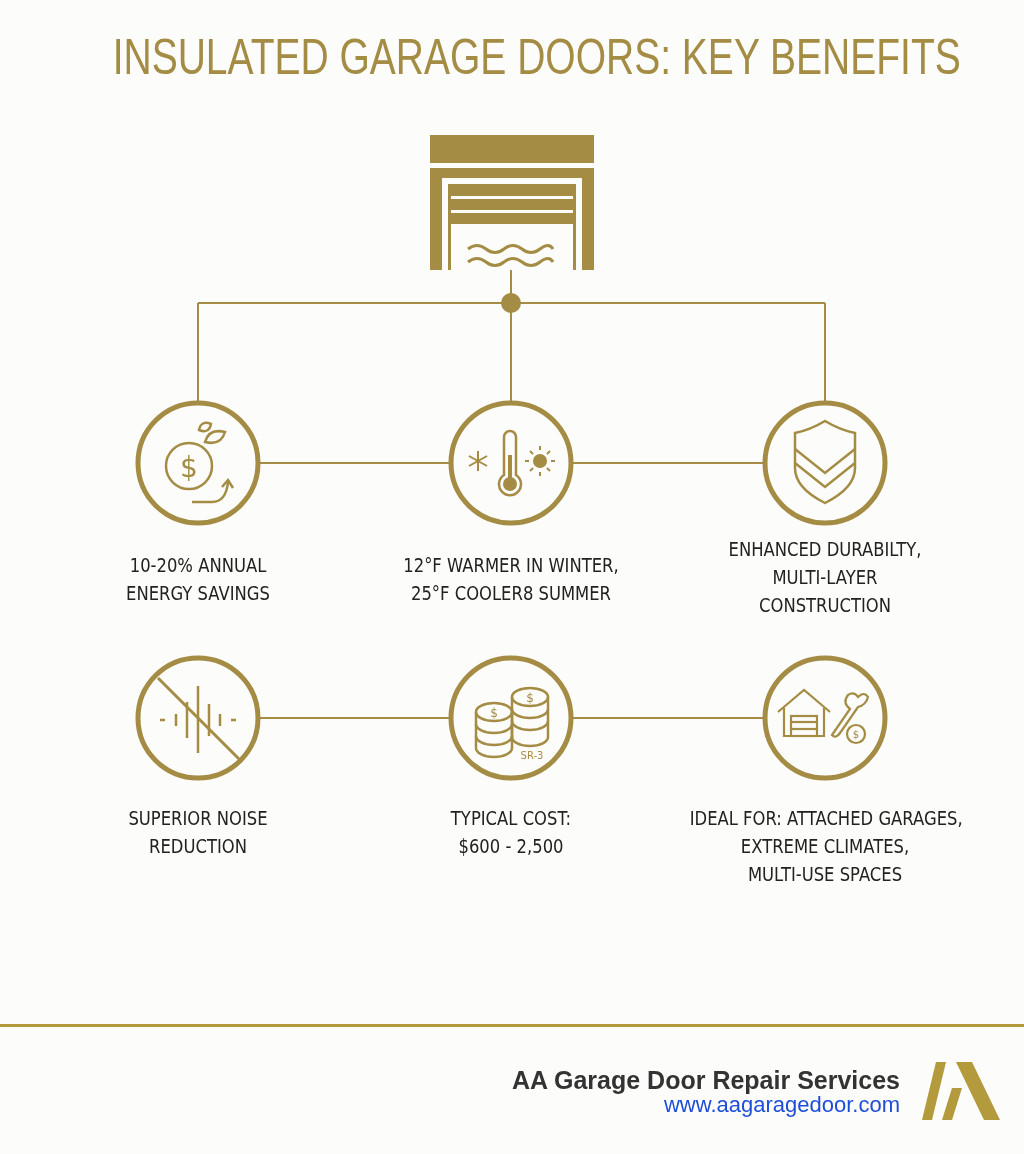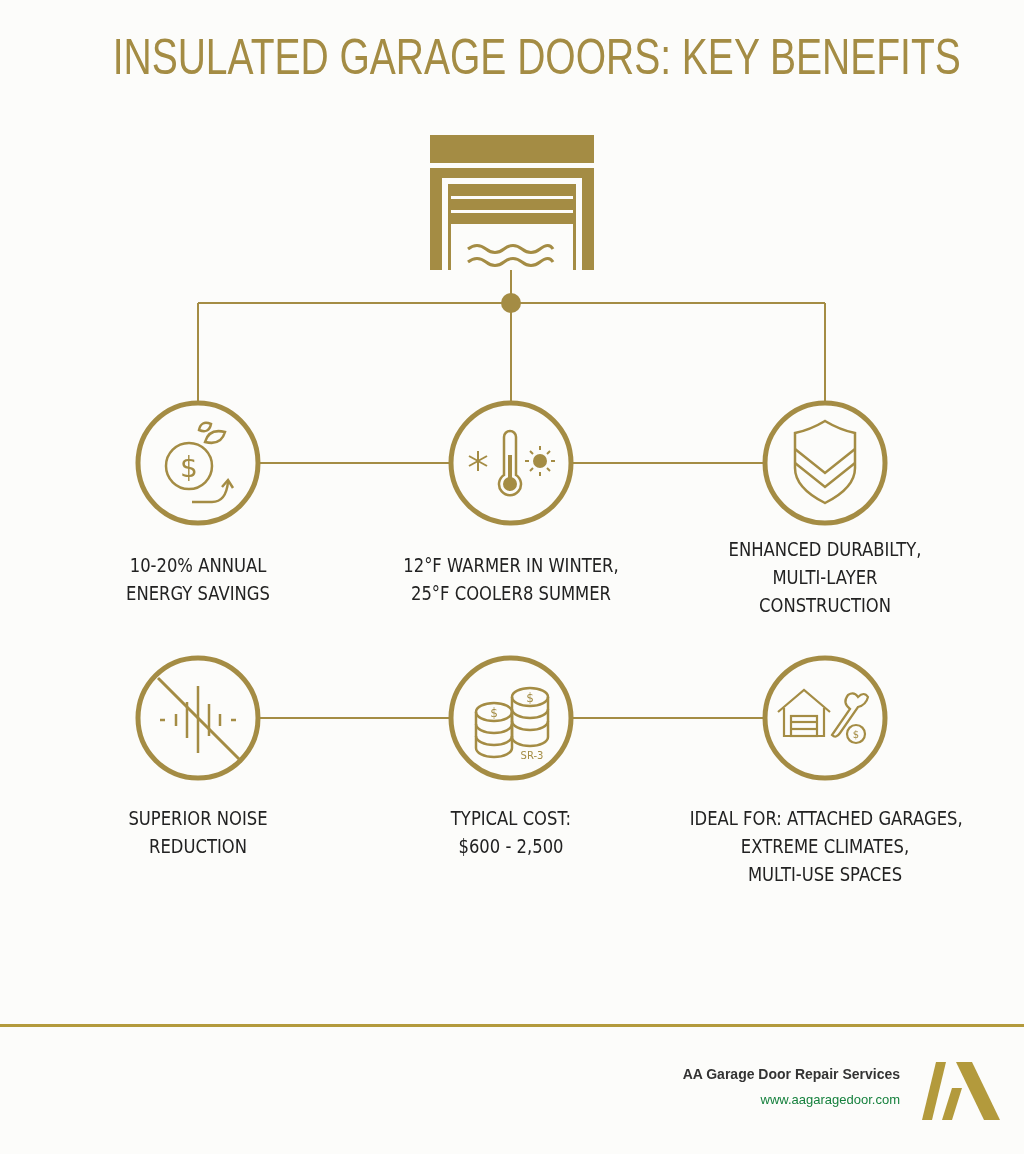--- a/index.html
+++ b/index.html
@@ -2,22 +2,22 @@
 <html><head>
 <meta charset="utf-8">
 <style>
   html, body { margin:0; padding:0; }
   body { width:1024px; height:1154px; background:#fcfcfa; position:relative; overflow:hidden; font-family:"Liberation Sans", sans-serif; }
   .title { position:absolute; left:0; top:28px; width:1024px; text-align:center; color:#a48c44; font-family:"Liberation Sans Narrow","Liberation Sans", sans-serif; font-size:50px; letter-spacing:0px; transform:scaleX(0.78); transform-origin:center; white-space:nowrap; }
   .diagram { position:absolute; left:0; top:0; }
   .label { position:absolute; width:300px; text-align:center; color:#222; font-family:"DejaVu Sans", sans-serif; font-size:20px; line-height:28px; transform:scaleX(0.82); white-space:nowrap; }
   .label span { display:block; }
   .footer-rule { position:absolute; left:0; top:1024px; width:1024px; height:3px; background:#b39a3c; }
-  .brand-name { position:absolute; right:124px; top:1066px; font-size:14px; font-weight:bold; color:#333; white-space:nowrap; }
-  .brand-url { position:absolute; right:124px; top:1092px; font-size:13px; color:#15803d; white-space:nowrap; }
+  .brand-name { position:absolute; right:124px; top:1066px; font-size:25px; font-weight:bold; color:#333; white-space:nowrap; }
+  .brand-url { position:absolute; right:124px; top:1092px; font-size:22px; color:#1d4ed8; white-space:nowrap; }
   .logo { position:absolute; left:922px; top:1062px; }
 </style>
 </head>
 <body>
 
 <div class="title">INSULATED GARAGE DOORS: KEY BENEFITS</div>
 
 <svg class="diagram" width="1024" height="1000" viewBox="0 0 1024 1000">
   <g stroke="#a48c44" fill="none">
 

